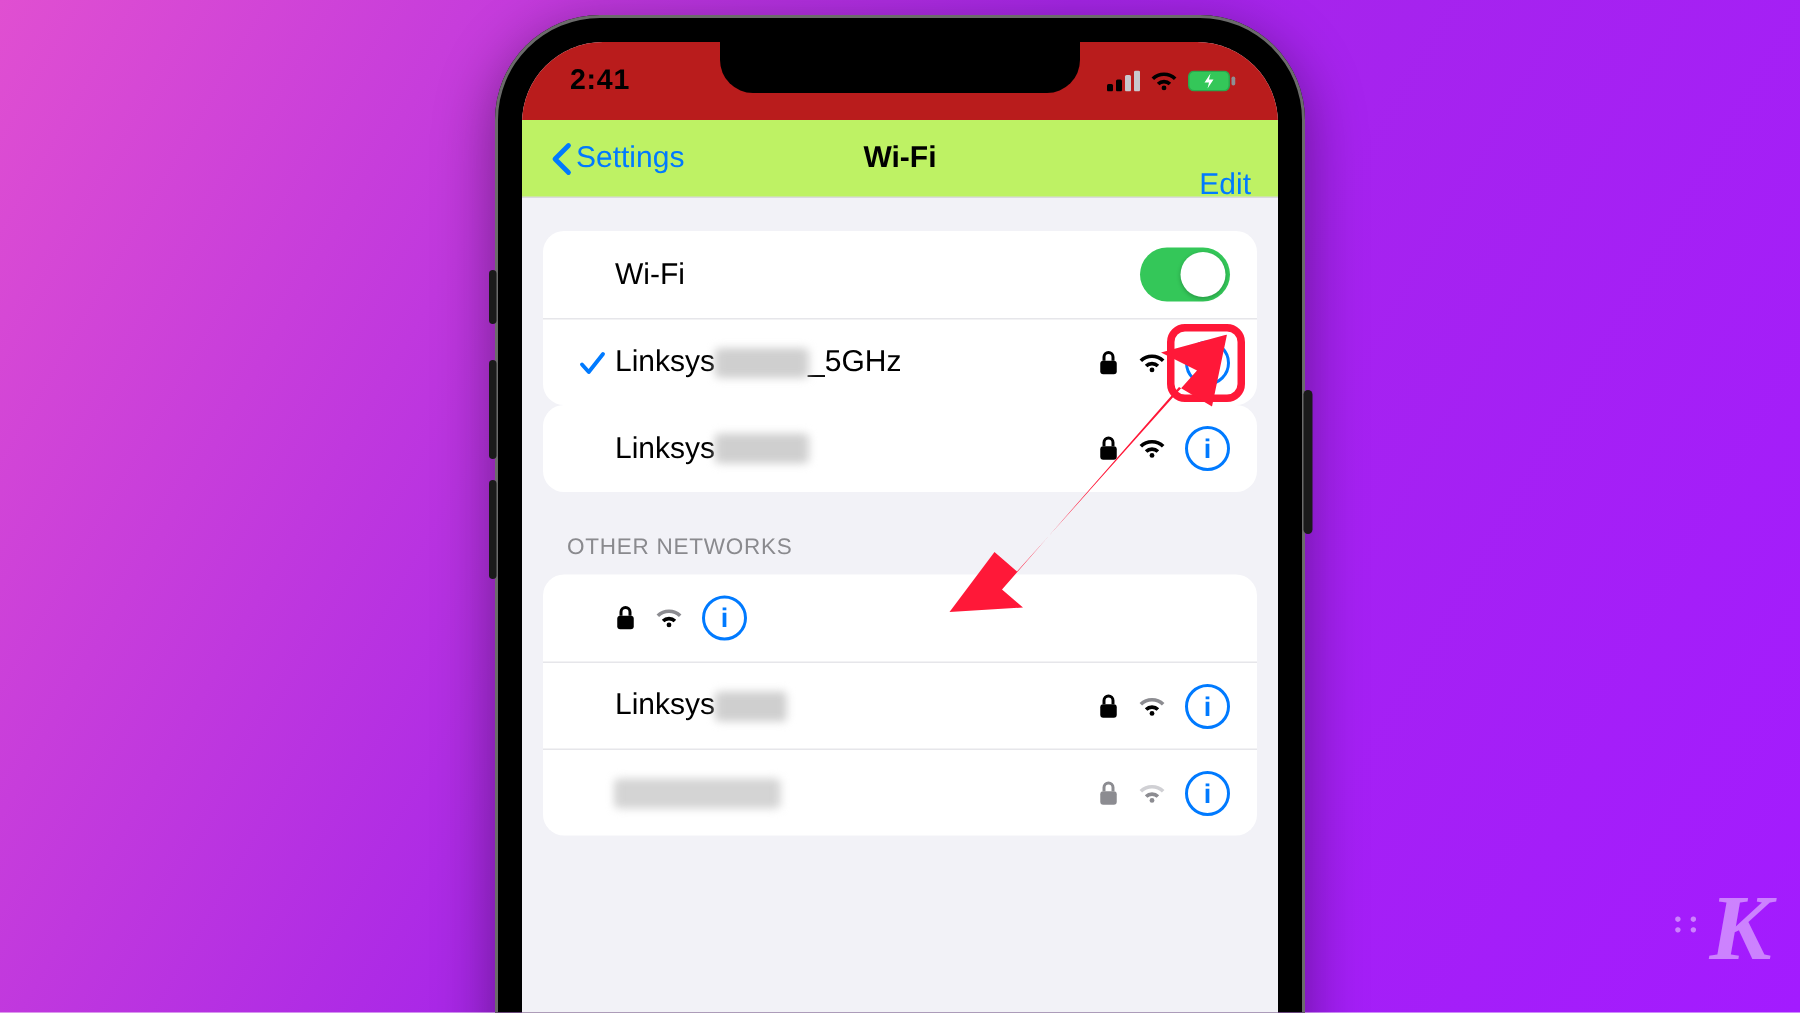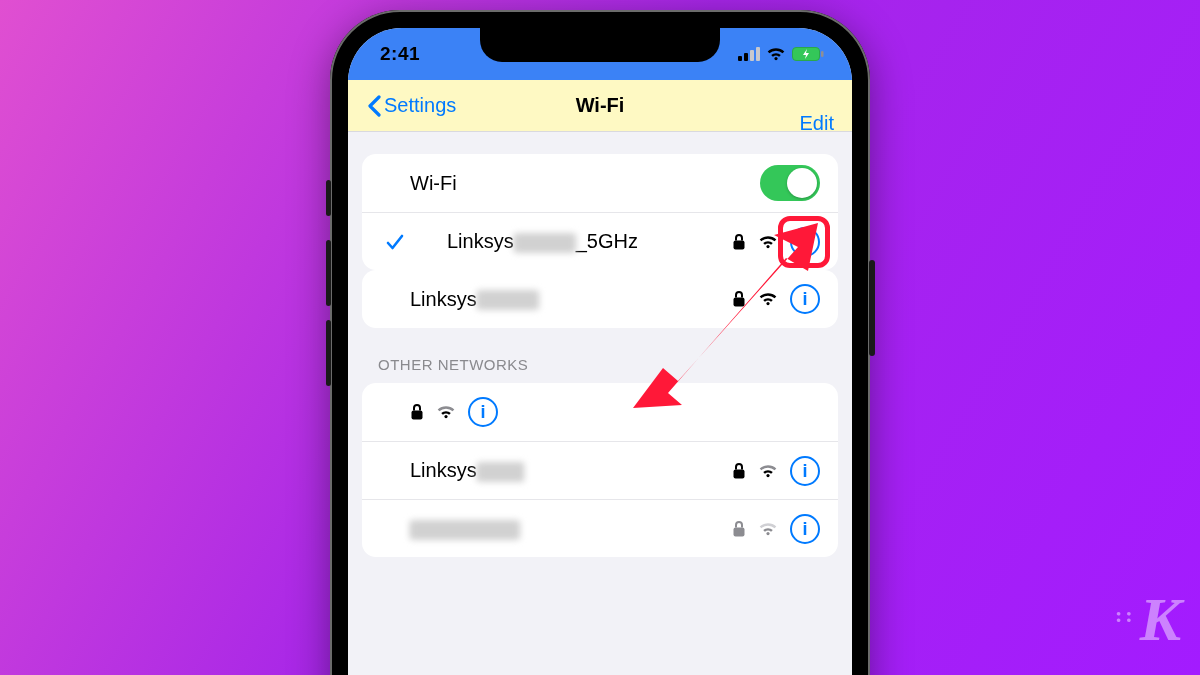--- a/index.html
+++ b/index.html
@@ -48,34 +48,34 @@
   
   .btn-side { position: absolute; background: #1a1a1a; border-radius: 3px; }
   .btn-left1 { left: -4px; top: 170px; width: 5px; height: 36px; }
   .btn-left2 { left: -4px; top: 230px; width: 5px; height: 66px; }
   .btn-left3 { left: -4px; top: 310px; width: 5px; height: 66px; }
   .btn-right { right: -5px; top: 250px; width: 6px; height: 96px; }
 
   
   .statusbar {
     height: 52px;
-    background: #3b82f6;
+    background: #b91c1c;
     display: flex;
     align-items: center;
     justify-content: space-between;
     padding: 0 28px 0 32px;
     font-weight: 600;
   }
   .statusbar .time { font-size: 19px; letter-spacing: .5px; }
   .status-icons { display: flex; align-items: center; gap: 6px; }
 
   
   .navbar {
     height: 52px;
-    background: #fef9c3;
+    background: #bef264;
     border-bottom: 1px solid #d9d9de;
     display: flex;
     align-items: center;
     justify-content: space-between;
     padding: 0 18px;
   }
   .nav-back { display: flex; align-items: center; color: #007aff; font-size: 20px; }
   .nav-back svg { margin-right: 2px; }
   .nav-title { font-size: 20px; font-weight: 600; color: #000; position: absolute; left: 50%; transform: translateX(-50%); }
   .nav-edit { color: #007aff; font-size: 20px; margin-top: 36px; }
@@ -215,21 +215,21 @@
       <div class="group first">
         <div class="row">
           <span class="lead"></span>
           <span class="label">Wi-Fi</span>
           <div class="trail">
             <div class="toggle">
                 <div class="knob"></div>
               </div>
           </div>
         </div>
-        <div class="row" style="position:relative;gap:37px;">
+        <div class="row" style="position:relative;">
           <span class="lead">
             <svg width="20" height="20" viewBox="0 0 20 20">
                 <path d="M3 11l4.5 5L17 4" stroke="#007aff" stroke-width="2.6" fill="none" stroke-linecap="round" stroke-linejoin="round"></path>
               </svg>
           </span>
           <span class="label">
             <span>Linksys</span><span class="blur" style="width:62px;height:20px;"></span><span>_5GHz</span>
           </span>
           <div class="trail">
             <svg width="14" height="18" viewBox="0 0 14 18">

